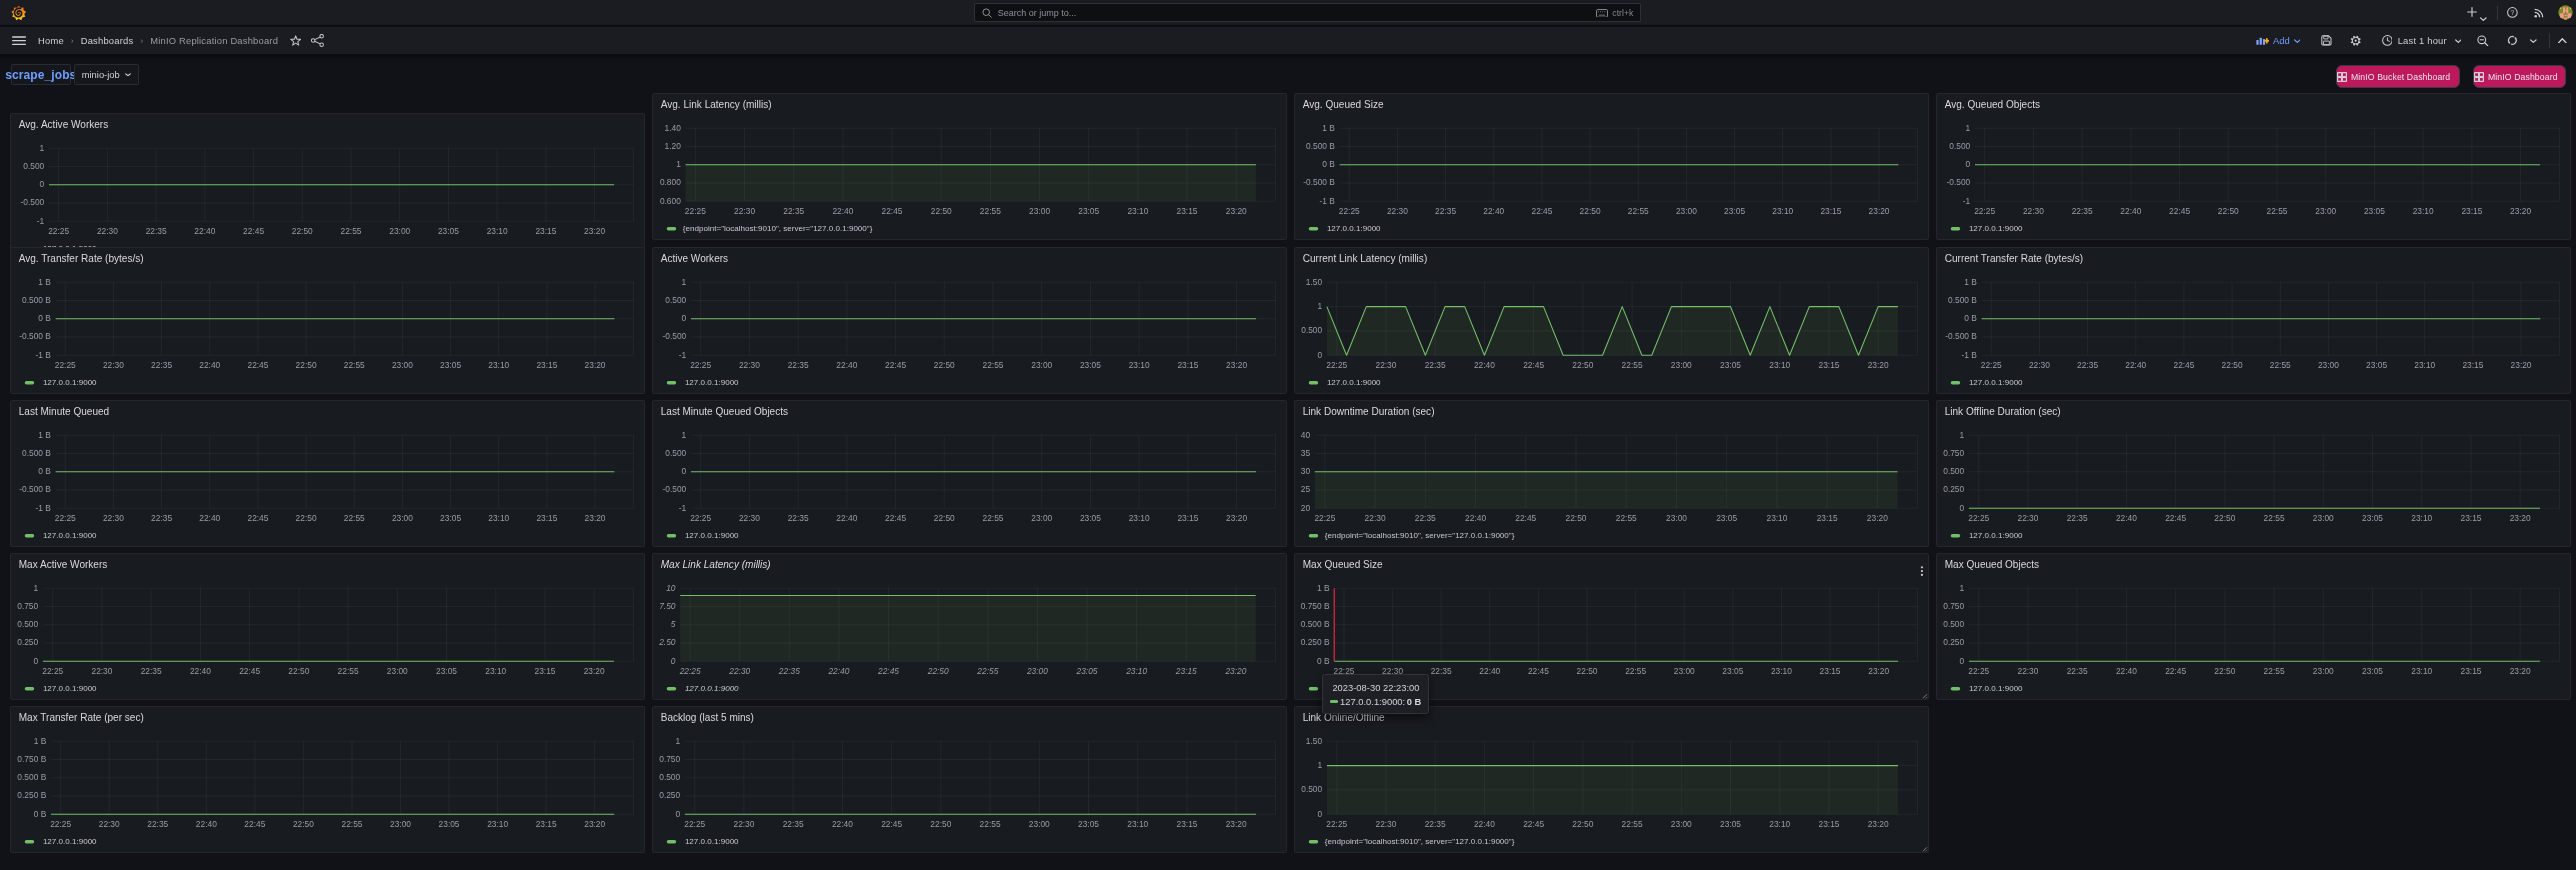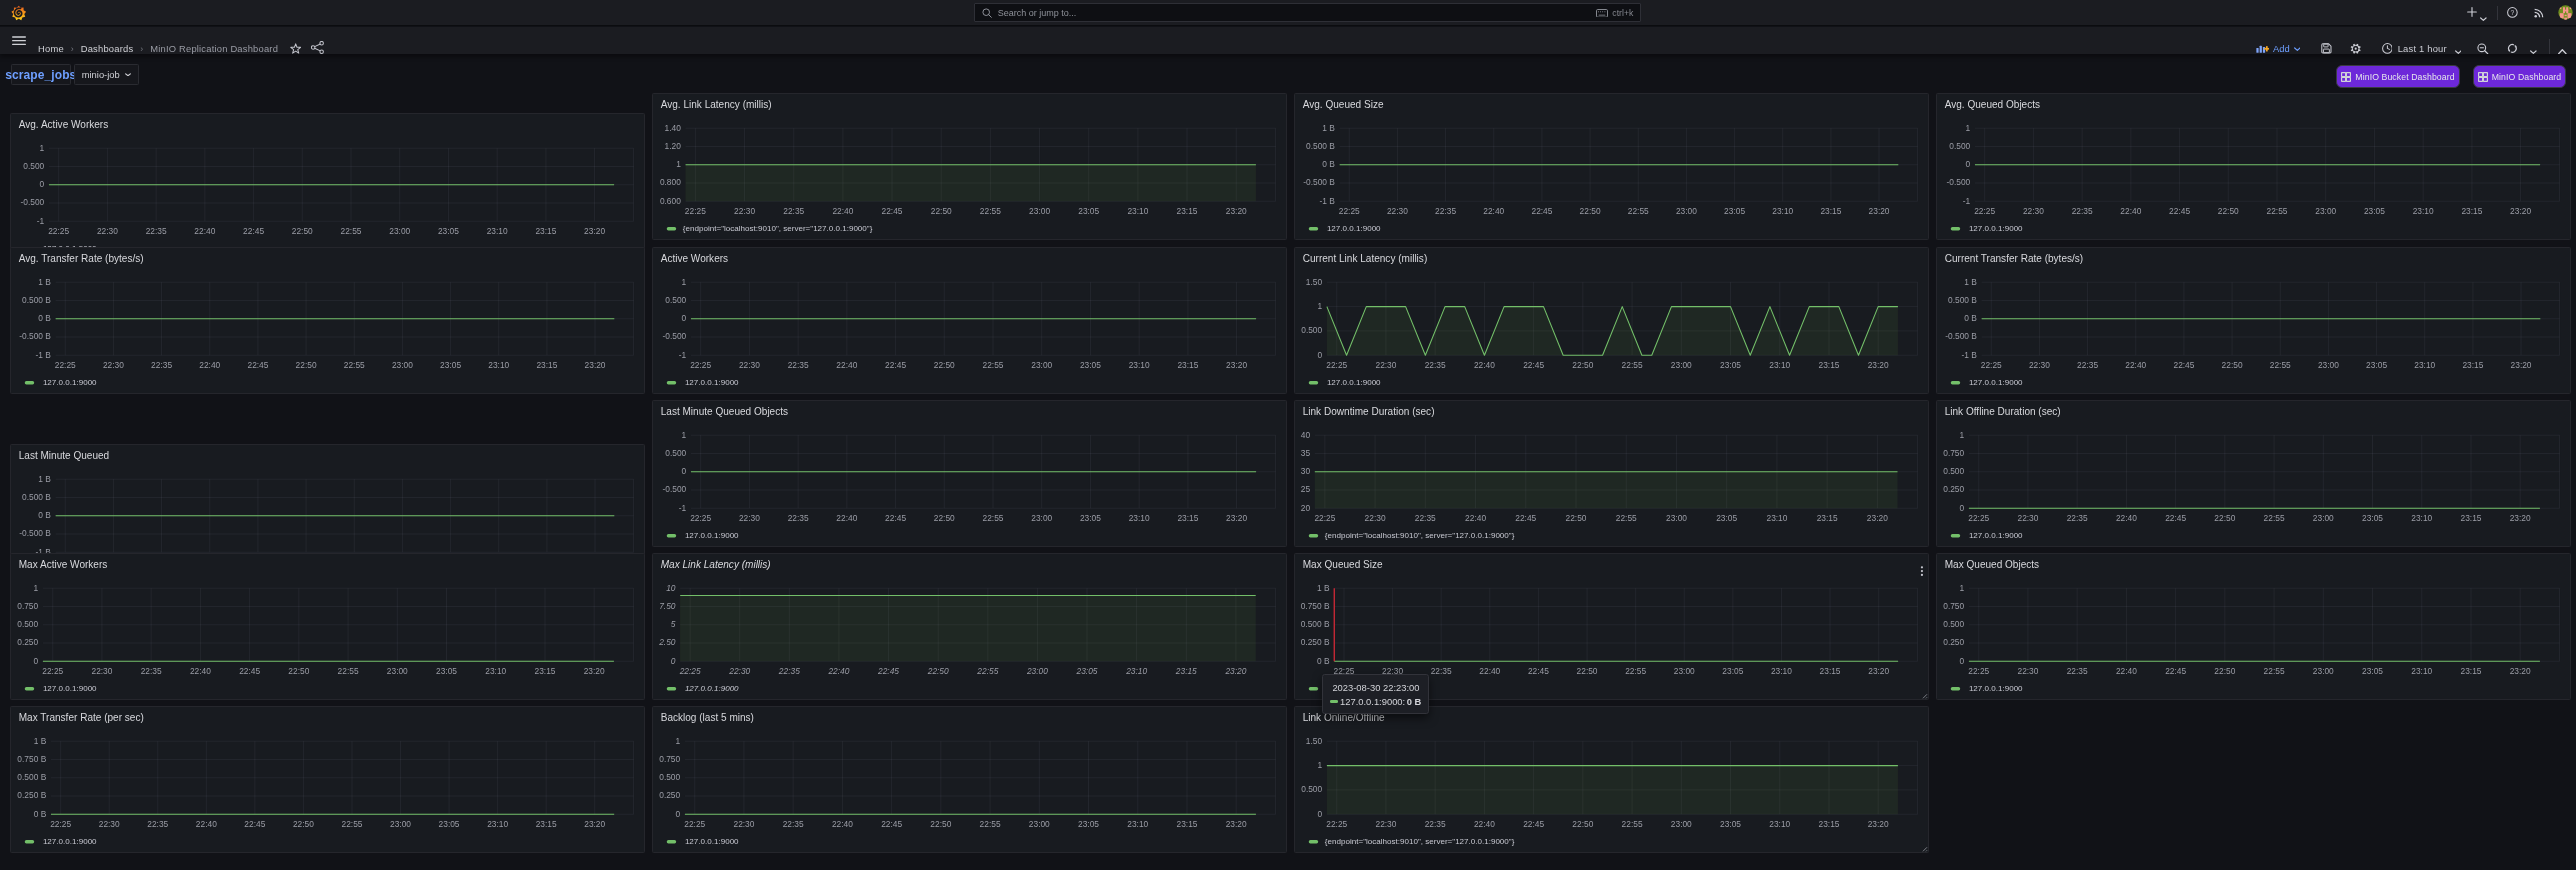--- a/index.html
+++ b/index.html
@@ -1,26 +1,26 @@
 <!DOCTYPE html>
 <html style="font-size:10.8px"><head><meta charset="utf-8"><title>MinIO Replication Dashboard</title>
 <style>
 * { margin:0; padding:0; box-sizing:border-box; }
 html,body { width:2576px; height:870px; background:#111217; font-family:"Liberation Sans",sans-serif; overflow:hidden; }
 .abs { position:absolute; }
 #bar1 { position:absolute; left:0; top:0; width:2576px; height:26px; background:#1b1c21; border-bottom:0.7px solid #0c0d10; }
 #bar2 { position:absolute; left:0; top:27px; width:2576px; height:27px; background:#1b1c21; box-shadow:0 2.7px 4px rgba(0,0,0,0.38); }
-.hrow { display:flex; align-items:flex-end; height:100%; }
+.hrow { display:flex; align-items:center; height:100%; }
 #search { position:absolute; left:974px; top:3.4px; width:667px; height:19px; background:#0e0f13; border:0.7px solid #2e2f36; border-radius:1px; display:flex; align-items:center; padding:0 6.7px; color:#8e9199; font-size:9px; }
 #search .grow { flex:1; margin-left:6px; }
 .crumb { font-size:9.4px; color:#d0d1d6; letter-spacing:0.2px; }
 .crumbsep { color:#767880; margin:0 7px; font-size:8.7px; }
 .dim { color:#9a9ca5; }
 .chip { position:absolute; top:64px; height:21px; border:0.7px solid #2a2b31; border-radius:1.3px; background:#16171c; display:flex; align-items:center; font-size:9.4px; }
-.navbtn { position:absolute; top:65px; height:23px; border:0.7px solid #3a3b42; border-radius:6px; background:#6d28d9; display:flex; align-items:center; justify-content:center; gap:4px; font-size:8.7px; font-weight:500; color:#e6e7ec; letter-spacing:0.1px; }
+.navbtn { position:absolute; top:65px; height:23px; border:0.7px solid #3a3b42; border-radius:6px; background:#be185d; display:flex; align-items:center; justify-content:flex-start; gap:4px; font-size:8.7px; font-weight:500; color:#e6e7ec; letter-spacing:0.1px; }
 .panel { position:absolute; width:635px; height:147px; background:#181b20; border:0.7px solid #25262c; border-radius:1.3px; }
 .panel svg { position:absolute; left:0; top:0; }
 #tooltip { position:absolute; left:1322px; top:674px; width:107px; height:40px; background:#1d1f25; border:0.7px solid #32333a; border-radius:2.7px; box-shadow:0 4px 9.4px rgba(0,0,0,0.55); z-index:50; color:#d3d4d9; font-size:9.4px; }
 </style></head>
 <body>
 <div id="bar1">
     <div class="abs" style="left:11.4px;top:5.4px;"><svg width="15.5" height="16" viewBox="0 0 23 24" xmlns="http://www.w3.org/2000/svg" style="">
         <defs>
           <linearGradient id="glg" x1="0" y1="1" x2="0" y2="0">
             <stop offset="0" stop-color="#fcce17"></stop>
@@ -550,21 +550,21 @@
       <line x1="797.9" y1="51.0" x2="797.9" y2="159.8" stroke="rgba(205,215,235,0.095)" stroke-width="1"></line>
       <text x="797.9" y="179" font-size="12.5" fill="#9b9da6" text-anchor="middle">23:15</text>
       <line x1="869.6" y1="51.0" x2="869.6" y2="159.8" stroke="rgba(205,215,235,0.095)" stroke-width="1"></line>
       <text x="869.6" y="179" font-size="12.5" fill="#9b9da6" text-anchor="middle">23:20</text>
       <line x1="927.0" y1="51.0" x2="927.0" y2="159.8" stroke="rgba(205,215,235,0.095)" stroke-width="1"></line>
       <line x1="66" y1="105.4" x2="898.3" y2="105.4" stroke="#73BF69" stroke-width="1.7"></line>
       <rect x="20" y="198.2" width="14" height="5" rx="2.4" fill="#73BF69"></rect>
       <text x="47" y="204" font-size="12" fill="#c8c9d2">127.0.0.1:9000</text>
     </svg>
   </div>
-<div class="panel" style="left:9.7px;top:400px;margin-top:44px;">
+<div class="panel" style="left:9.7px;top:400px;">
     <svg width="635" height="147" viewBox="0 0 945 219" xmlns="http://www.w3.org/2000/svg" font-family="Liberation Sans, sans-serif">
       <text x="11" y="21.5" font-size="15" fill="#d8d9dd">Last Minute Queued</text>
       <line x1="66" y1="51.0" x2="927.0" y2="51.0" stroke="rgba(205,215,235,0.095)" stroke-width="1"></line>
       <text x="59" y="54.6" font-size="12.5" fill="#9b9da6" text-anchor="end">1 B</text>
       <line x1="66" y1="78.2" x2="927.0" y2="78.2" stroke="rgba(205,215,235,0.095)" stroke-width="1"></line>
       <text x="59" y="81.8" font-size="12.5" fill="#9b9da6" text-anchor="end">0.500 B</text>
       <line x1="66" y1="105.4" x2="927.0" y2="105.4" stroke="rgba(205,215,235,0.095)" stroke-width="1"></line>
       <text x="59" y="109.0" font-size="12.5" fill="#9b9da6" text-anchor="end">0 B</text>
       <line x1="66" y1="132.6" x2="927.0" y2="132.6" stroke="rgba(205,215,235,0.095)" stroke-width="1"></line>
       <text x="59" y="136.2" font-size="12.5" fill="#9b9da6" text-anchor="end">-0.500 B</text>

